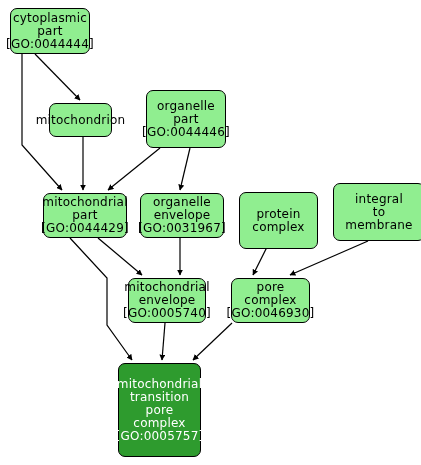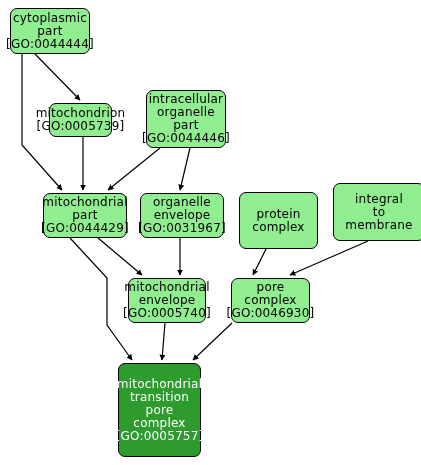--- a/index.html
+++ b/index.html
@@ -78,24 +78,22 @@
   </svg>
 
   <div id="node-layer">
       <div class="node light" style="left: 10px; top: 8px; width: 80px; height: 46px;">
         <span class="line">cytoplasmic</span>
         <span class="line">part</span>
         <span class="line">[GO:0044444]</span>
       </div>
       <div class="node light" style="left: 49px; top: 103px; width: 63px; height: 34px;">
         <span class="line">mitochondrion</span>
-        <span class="line">[GO:0005739]</span>
       </div>
       <div class="node light" style="left: 146px; top: 90px; width: 80px; height: 58px;">
-        <span class="line">intracellular</span>
         <span class="line">organelle</span>
         <span class="line">part</span>
         <span class="line">[GO:0044446]</span>
       </div>
       <div class="node light" style="left: 43px; top: 193px; width: 84px; height: 45px;">
         <span class="line">mitochondrial</span>
         <span class="line">part</span>
         <span class="line">[GO:0044429]</span>
       </div>
       <div class="node light" style="left: 140px; top: 193px; width: 84px; height: 45px;">

